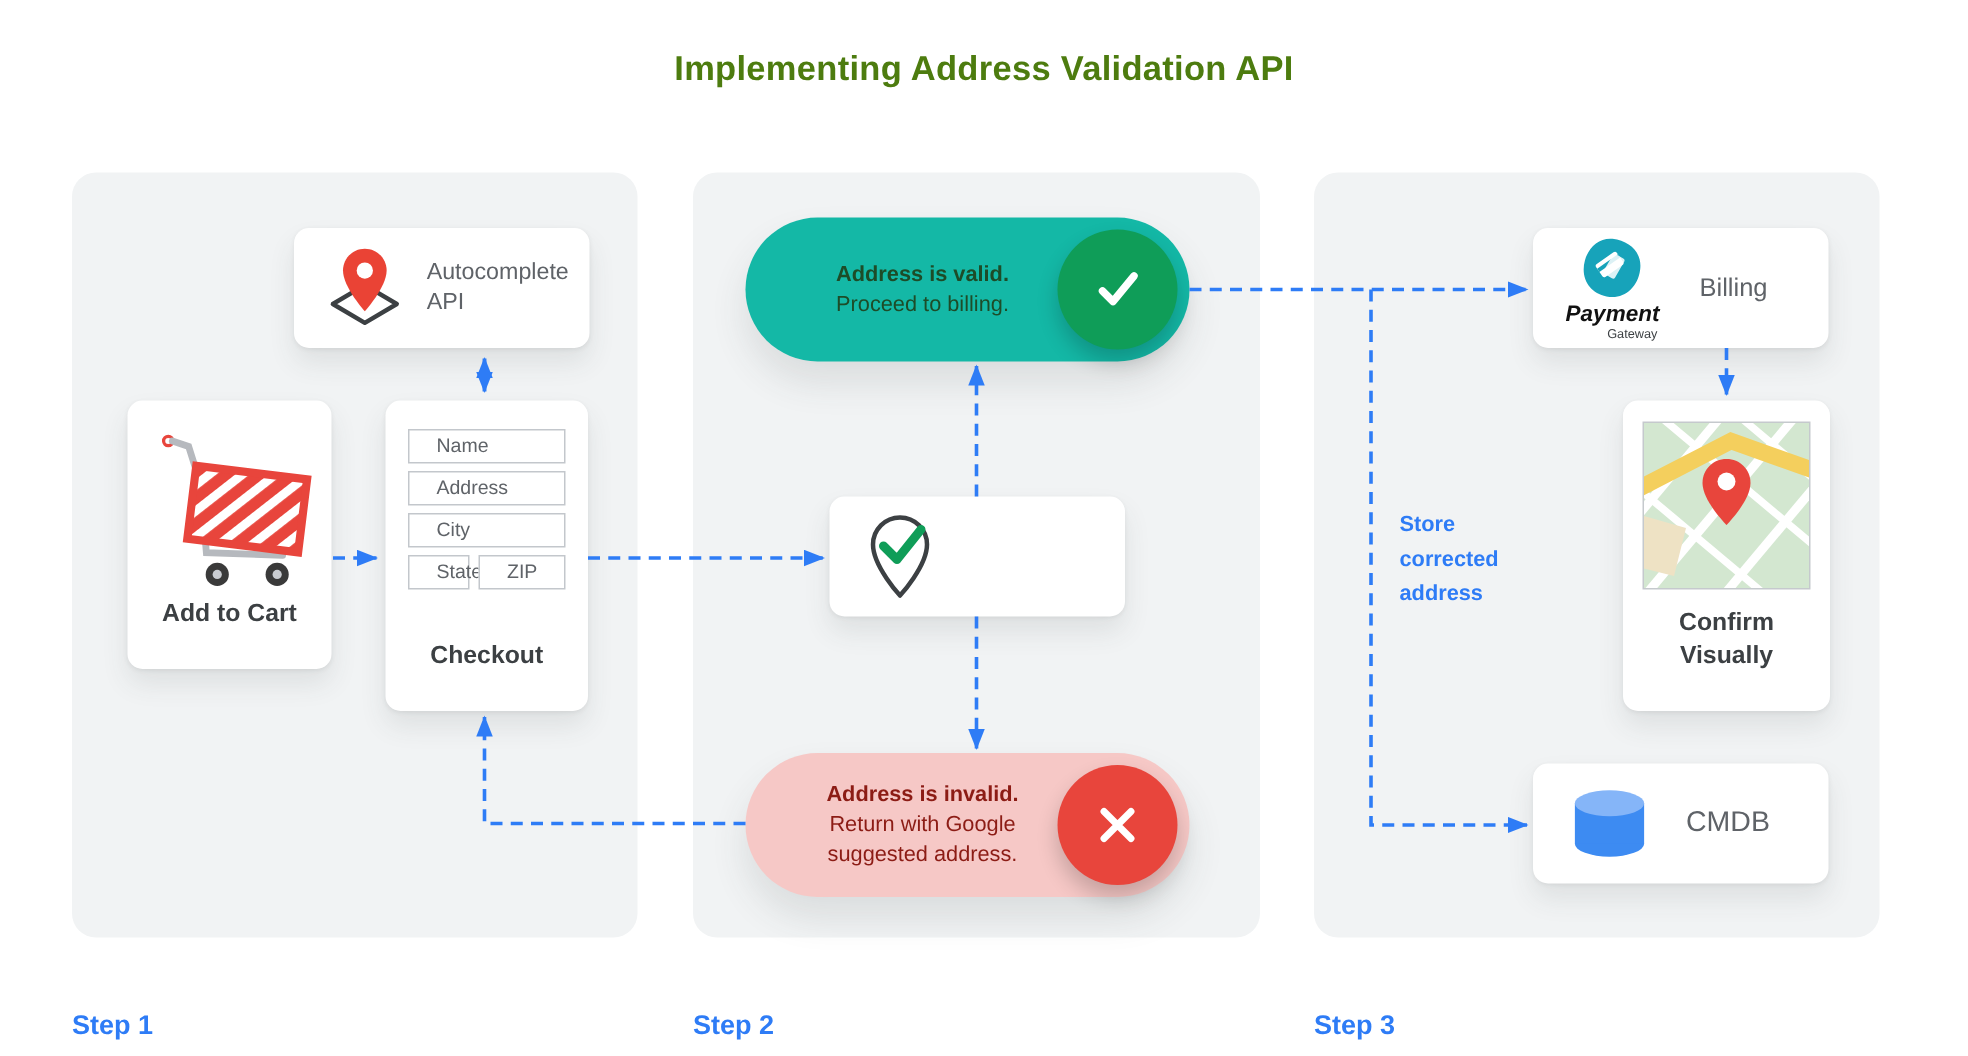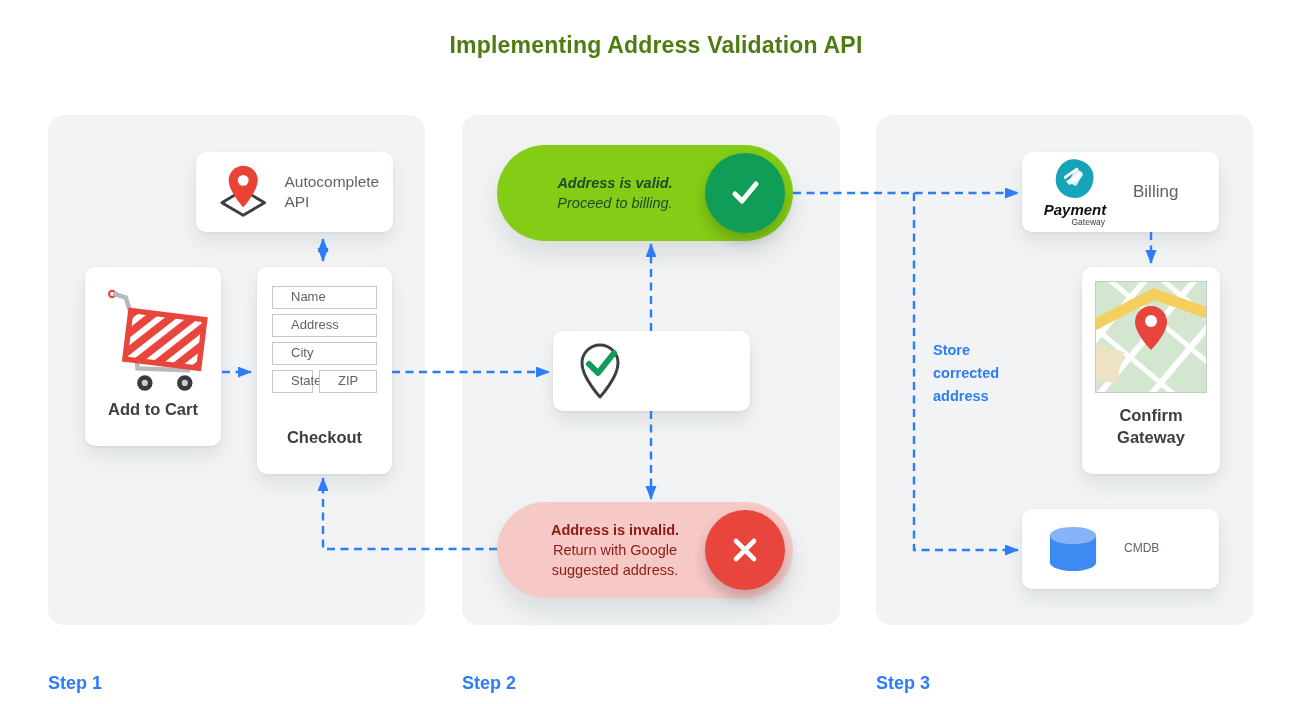--- a/index.html
+++ b/index.html
@@ -12,21 +12,21 @@
   .panel-2{left:462px;width:378px;}
   .panel-3{left:876px;width:377px;}
   .step-label{position:absolute;top:673px;font-size:18px;font-weight:bold;color:#2e7cf6;z-index:2;}
   .card{position:absolute;background:#ffffff;border-radius:10px;z-index:2;
         box-shadow:0 10px 18px rgba(60,64,67,.10),0 1px 3px rgba(60,64,67,.08);}
   .api-card{display:flex;align-items:center;}
   .api-label{color:#5f6368;font-size:15.5px;line-height:1.3;}
   .tile-label{position:absolute;bottom:26px;left:0;width:100%;text-align:center;
               font-weight:bold;color:#3c4043;font-size:16.5px;line-height:1.3;}
   .pill{position:absolute;border-radius:48px;z-index:2;box-shadow:0 14px 24px rgba(60,64,67,.12);}
-  .pill-green{background:#84cc16;font-style:italic;}
+  .pill-green{background:#14b8a6;}
   .pill-red{background:#f6c8c6;}
   .pill-text{position:absolute;left:22px;top:0;height:100%;width:192px;display:flex;
              flex-direction:column;justify-content:center;text-align:center;
              font-size:14.5px;line-height:1.38;}
   .pill-green .pill-text{color:#1d4c28;}
   .pill-red .pill-text{color:#8c1c15;}
   .pill-title{font-weight:bold;}
   .badge{position:absolute;top:8px;right:8px;width:80px;height:80px;border-radius:50%;
          display:flex;align-items:center;justify-content:center;
          box-shadow:0 8px 14px rgba(0,0,0,.20);}
@@ -185,30 +185,30 @@
       <g stroke="#ffffff" stroke-width="5" transform="rotate(-50 55 55)">
         <line x1="26" y1="-60" x2="26" y2="170"></line>
         <line x1="72" y1="-60" x2="72" y2="170"></line>
         <line x1="106" y1="-60" x2="106" y2="170"></line>
       </g>
       <path d="M0,62 L28,70 L20,102 L0,97 Z" fill="#eee2c4"></path>
       <path d="M-6,45 L58,12 L114,32" fill="none" stroke="#f4cf5d" stroke-width="11"></path>
       <path d="M55,24 C46,24 39,31 39,40 C39,52 55,68 55,68 C55,68 71,52 71,40 C71,31 64,24 55,24 Z" fill="#e8453c"></path>
       <circle cx="55" cy="39" r="6" fill="#ffffff"></circle>
     </svg>
-    <div class="tile-label" style="padding:0 16px;box-sizing:border-box;">Confirm Gateway</div>
+    <div class="tile-label" style="padding:0 16px;box-sizing:border-box;">Confirm Visually</div>
   </div>
 
   <div class="card api-card" style="left:1022px;top:509px;width:197px;height:80px;">
     <svg width="54" height="50" viewBox="0 0 56 52" style="margin-left:24px;">
       <ellipse cx="28" cy="40" rx="24" ry="9" fill="#3d8bf2"></ellipse>
       <rect x="4" y="12" width="48" height="28" fill="#3d8bf2"></rect>
       <ellipse cx="28" cy="12" rx="24" ry="9" fill="#85b5f8"></ellipse>
     </svg>
-    <div class="api-label" style="margin-left:24px;font-size:12px;">CMDB</div>
+    <div class="api-label" style="margin-left:24px;font-size:19px;">CMDB</div>
   </div>
 
   <div class="store-note">Store corrected address</div>
 
   <div class="step-label" style="left:48px;">Step 1</div>
   <div class="step-label" style="left:462px;">Step 2</div>
   <div class="step-label" style="left:876px;">Step 3</div>
 
 </div>
 

